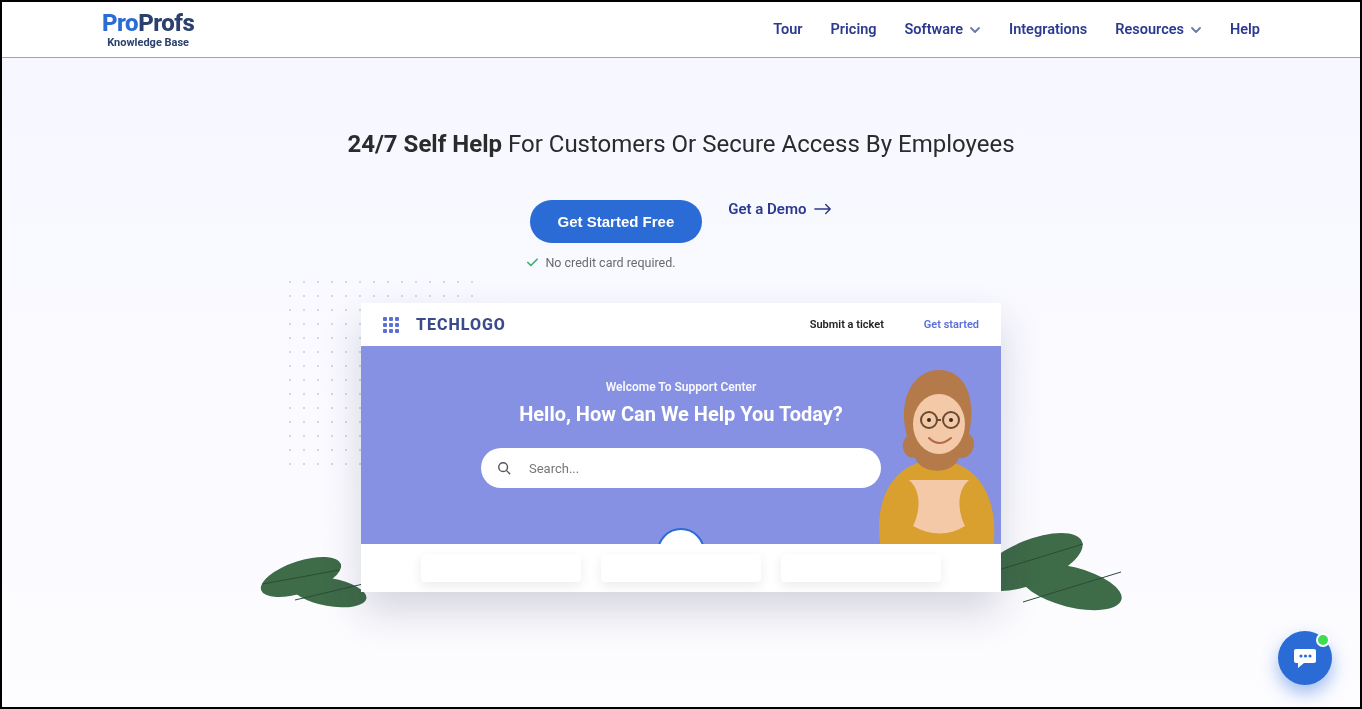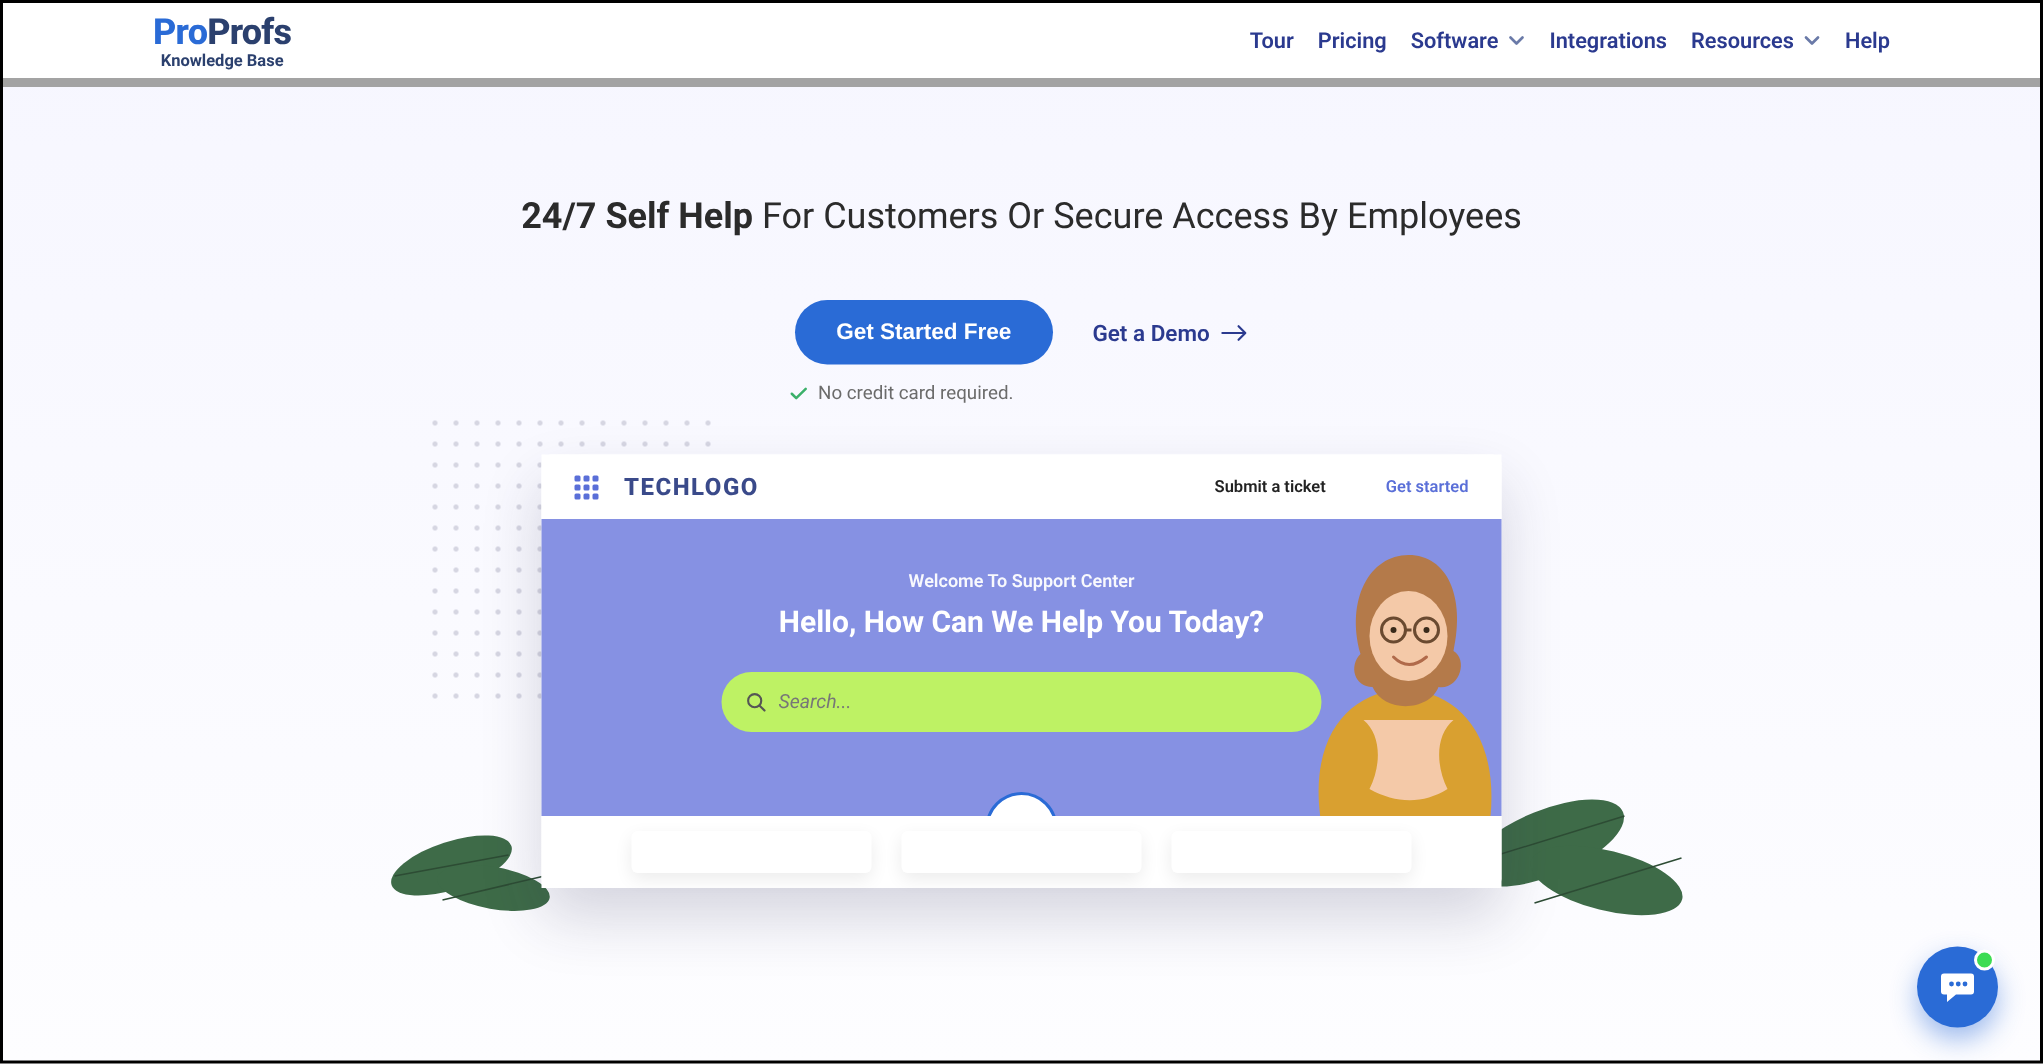--- a/index.html
+++ b/index.html
@@ -10,21 +10,21 @@
     width: 1362px;
     height: 709px;
     overflow: hidden;
     border: 2px solid #000;
     position: relative;
   }
 
   
   .header {
     background: #fff;
-    border-bottom: 6px solid #a3a3a3;
+    border-bottom: 1px solid #a3a3a3;
     display: flex;
     align-items: center;
     justify-content: space-between;
     padding: 10px 100px 10px 100px;
     height: 56px;
   }
   .logo {
     display: flex;
     flex-direction: column;
     line-height: 1;
@@ -39,21 +39,21 @@
   .logo-top .pro2 { color: #2b406e; }
   .logo-sub {
     font-size: 11px;
     font-weight: 700;
     color: #2b406e;
     text-align: center;
     margin-top: 2px;
   }
   .nav {
     display: flex;
-    gap: 16px;
+    gap: 28px;
     align-items: flex-start;
   }
   .nav-item {
     font-size: 14.5px;
     font-weight: 600;
     color: #2b3a8f;
     cursor: pointer;
     display: inline-flex;
     align-items: center;
     gap: 6px;
@@ -80,21 +80,21 @@
     font-size: 24px;
     font-weight: 400;
     color: #2b2b2b;
   }
   .hero .subtitle strong {
     font-weight: 700;
   }
   .cta-row {
     margin-top: 42px;
     display: inline-flex;
-    align-items: center;
+    align-items: flex-start;
     gap: 26px;
   }
   .btn-primary {
     background: #2a6bd6;
     color: #fff;
     border: none;
     border-radius: 26px;
     padding: 13px 28px;
     font-size: 15px;
     font-weight: 600;
@@ -195,32 +195,31 @@
     font-weight: 600;
     opacity: 0.95;
   }
   .preview-banner .hello {
     font-size: 20px;
     font-weight: 700;
     margin-top: 8px;
   }
   .search-pill {
     margin-top: 22px;
-    background: #bef264;
+    background: #ffffff;
     border-radius: 22px;
     height: 40px;
     width: 400px;
     margin-left: auto; margin-right: auto;
     display: flex;
     align-items: center;
     padding: 0 16px;
-    gap: 8px;
+    gap: 18px;
     color: #777;
     font-size: 13px;
-    font-style: italic;
   }
   .search-pill svg { width: 14px; height: 14px; }
 
   .person {
     position: absolute;
     right: -10px;
     bottom: -6px;
     width: 150px;
     height: 210px;
   }

